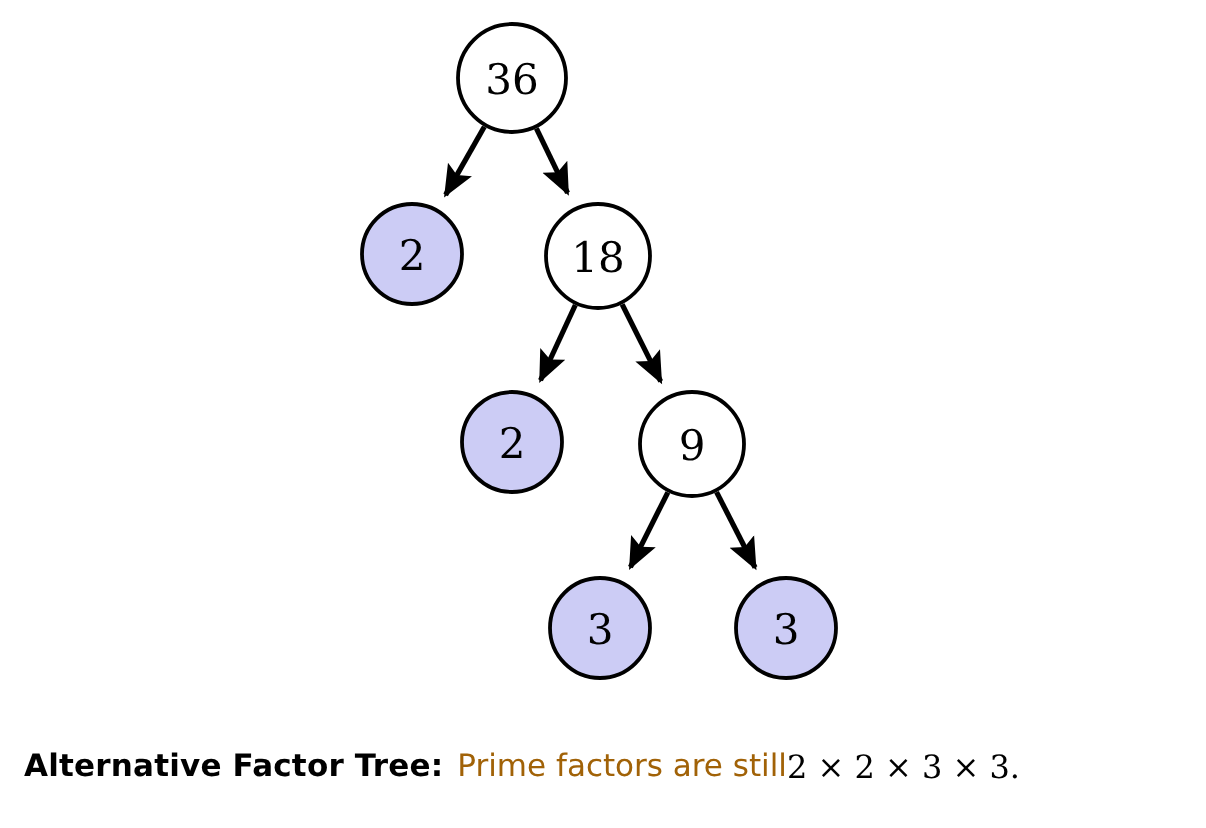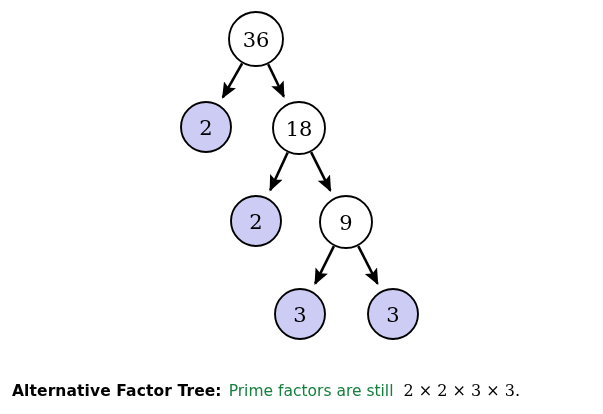--- a/index.html
+++ b/index.html
@@ -54,41 +54,41 @@
     fill: none;
   }
 
   #caption {
     position: absolute;
     left: 12px;
     top: 374px;
     width: 585px;
     height: 26px;
     display: flex;
-    align-items: flex-end;
+    align-items: flex-start;
     white-space: nowrap;
   }
   #caption-label {
     font-family: "DejaVu Sans", "Liberation Sans", sans-serif;
     font-weight: bold;
     font-size: 15.5px;
     color: #000000;
     letter-spacing: 0.1px;
   }
   #caption-text {
     font-family: "DejaVu Sans", "Liberation Sans", sans-serif;
     font-size: 15.5px;
-    color: #15803d;
+    color: #a16207;
     margin-left: 7px;
   }
   #caption-math {
     font-family: "DejaVu Serif", "Liberation Serif", serif;
     font-size: 16px;
     color: #000000;
-    margin-left: 10px;
+    margin-left: 0;
   }
 </style>
 </head>
 <body>
 
 <div id="figure-canvas">
 
   <svg id="tree-svg" viewBox="0 0 603 360">
     <defs>
       <marker id="arrowhead" markerWidth="7" markerHeight="7" refX="5.6" refY="3" orient="auto" markerUnits="strokeWidth">

